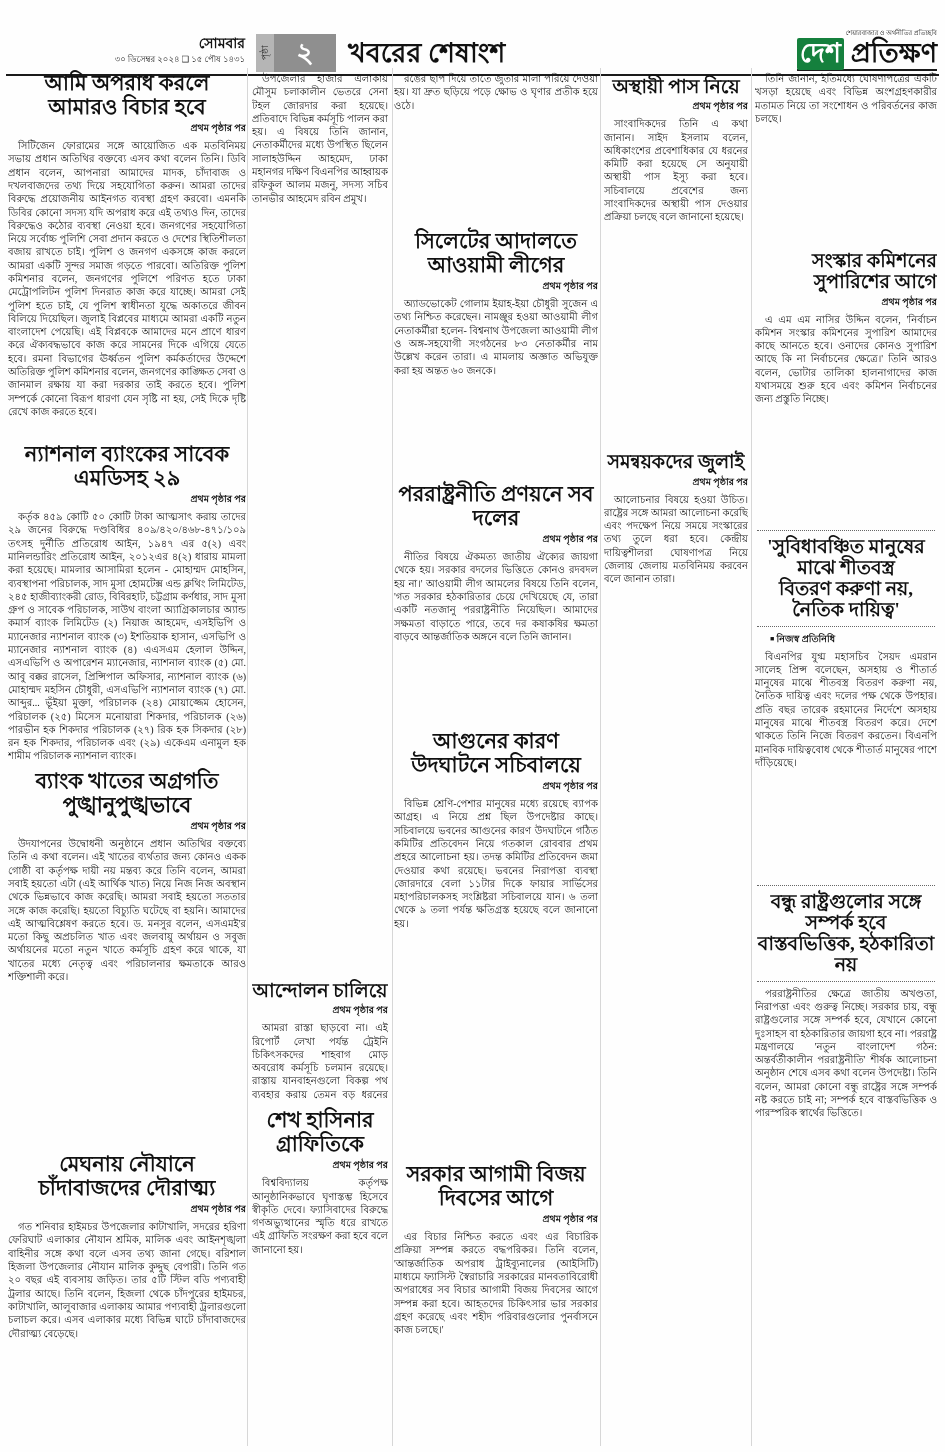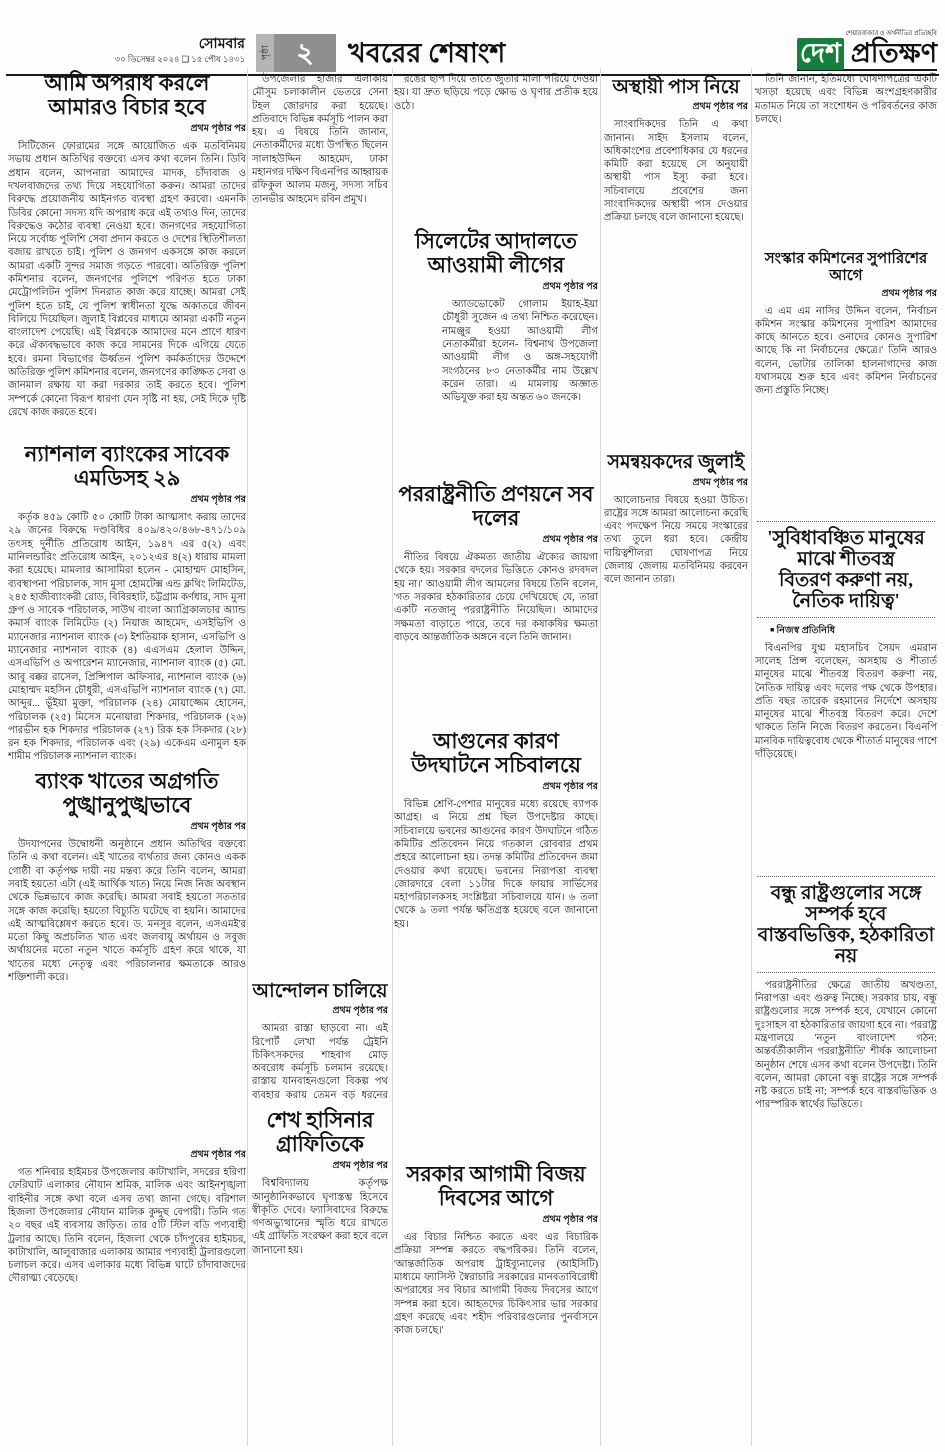--- a/index.html
+++ b/index.html
@@ -93,20 +93,21 @@
       <div class="headline h-wide">ন্যাশনাল ব্যাংকের সাবেক এমডিসহ ২৯</div>
       <div class="continued">প্রথম পৃষ্ঠার পর</div>
       <div class="body" style="height:252px;">কর্তৃক ৪৫৯ কোটি ৫০ কোটি টাকা আত্মসাৎ করায় তাদের ২৯ জনের বিরুদ্ধে দণ্ডবিধির ৪০৯/৪২০/৪৬৮-৪৭১/১০৯ তৎসহ দুর্নীতি প্রতিরোধ আইন, ১৯৪৭ এর ৫(২) এবং মানিলন্ডারিং প্রতিরোধ আইন, ২০১২এর ৪(২) ধারায় মামলা করা হয়েছে। মামলার আসামিরা হলেন - মোহাম্মদ মোহসিন, ব্যবস্থাপনা পরিচালক, সাদ মুসা হোমটেক্স এন্ড ক্লথিং লিমিটেড, ২৪৫ হাজীব্যাংকরী রোড, বিবিরহাট, চট্টগ্রাম কর্ণধার, সাদ মুসা গ্রুপ ও সাবেক পরিচালক, সাউথ বাংলা অ্যাগ্রিকালচার অ্যান্ড কমার্স ব্যাংক লিমিটেড (২) নিয়াজ আহমেদ, এসইভিপি ও ম্যানেজার ন্যাশনাল ব্যাংক (৩) ইশতিয়াক হাসান, এসভিপি ও ম্যানেজার ন্যাশনাল ব্যাংক (৪) এএসএম হেলাল উদ্দিন, এসএভিপি ও অপারেশন ম্যানেজার, ন্যাশনাল ব্যাংক (৫) মো. আবু বক্কর রাসেল, প্রিন্সিপাল অফিসার, ন্যাশনাল ব্যাংক (৬) মোহাম্মদ মহসিন চৌধুরী, এসএভিপি ন্যাশনাল ব্যাংক (৭) মো. আব্দুর... ভূঁইয়া মুক্তা, পরিচালক (২৪) মোয়াজ্জেম হোসেন, পরিচালক (২৫) মিসেস মনোয়ারা শিকদার, পরিচালক (২৬) পারভীন হক শিকদার পরিচালক (২৭) রিক হক সিকদার (২৮) রন হক শিকদার, পরিচালক এবং (২৯) একেএম এনামুল হক শামীম পরিচালক ন্যাশনাল ব্যাংক।</div>
     </div>
     <div>
       <div class="headline h-wide">ব্যাংক খাতের অগ্রগতি পুঙ্খানুপুঙ্খভাবে</div>
       <div class="continued">প্রথম পৃষ্ঠার পর</div>
       <div class="body" style="height:308px;">উদযাপনের উদ্বোধনী অনুষ্ঠানে প্রধান অতিথির বক্তব্যে তিনি এ কথা বলেন। এই খাতের ব্যর্থতার জন্য কোনও একক গোষ্ঠী বা কর্তৃপক্ষ দায়ী নয় মন্তব্য করে তিনি বলেন, আমরা সবাই হয়তো এটা (এই আর্থিক খাত) নিয়ে নিজ নিজ অবস্থান থেকে ভিন্নভাবে কাজ করেছি। আমরা সবাই হয়তো সততার সঙ্গে কাজ করেছি। হয়তো বিচ্যুতি ঘটেছে বা হয়নি। আমাদের এই আত্মবিশ্লেষণ করতে হবে। ড. মনসুর বলেন, এসএমই'র মতো কিছু অপ্রচলিত খাত এবং জলবায়ু অর্থায়ন ও সবুজ অর্থায়নের মতো নতুন খাতে কর্মসূচি গ্রহণ করে থাকে, যা খাতের মধ্যে নেতৃত্ব এবং পরিচালনার ক্ষমতাকে আরও শক্তিশালী করে।</div>
     </div>
     <div>
+      <div class="headline h-wide">মেঘনায় নৌযানে চাঁদাবাজদের দৌরাত্ম্য</div>
       <div class="continued">প্রথম পৃষ্ঠার পর</div>
       <div class="body" style="height:292px;">গত শনিবার হাইমচর উপজেলার কাটাখালি, সদরের হরিণা ফেরিঘাট এলাকার নৌযান শ্রমিক, মালিক এবং আইনশৃঙ্খলা বাহিনীর সঙ্গে কথা বলে এসব তথ্য জানা গেছে। বরিশাল হিজলা উপজেলার নৌযান মালিক কুদ্দুছ বেপারী। তিনি গত ২০ বছর এই ব্যবসায় জড়িত। তার ৫টি স্টিল বডি পণ্যবাহী ট্রলার আছে। তিনি বলেন, হিজলা থেকে চাঁদপুরের হাইমচর, কাটাখালি, আলুবাজার এলাকায় আমার পণ্যবাহী ট্রলারগুলো চলাচল করে। এসব এলাকার মধ্যে বিভিন্ন ঘাটে চাঁদাবাজদের দৌরাত্ম্য বেড়েছে।</div>
     </div>
   </div>
 
   <div class="col col-b">
     <div>
       <div class="body" style="height:900px; margin-top:4px;">উপজেলার হাজার এলাকায় মৌসুম চলাকালীন ভেতরে সেনা টহল জোরদার করা হয়েছে। প্রতিবাদে বিভিন্ন কর্মসূচি পালন করা হয়। এ বিষয়ে তিনি জানান, নেতাকর্মীদের মধ্যে উপস্থিত ছিলেন সালাহউদ্দিন আহমেদ, ঢাকা মহানগর দক্ষিণ বিএনপির আহ্বায়ক রফিকুল আলম মজনু, সদস্য সচিব তানভীর আহমেদ রবিন প্রমুখ।</div>
     </div>
     <div>
@@ -121,21 +122,21 @@
     </div>
   </div>
 
   <div class="col col-c">
     <div>
       <div class="body" style="height:150px; margin-top:4px;">রঙের ছাপ দিয়ে তাতে জুতার মালা পরিয়ে দেওয়া হয়। যা দ্রুত ছড়িয়ে পড়ে ক্ষোভ ও ঘৃণার প্রতীক হয়ে ওঠে।</div>
     </div>
     <div>
       <div class="headline h-wide">সিলেটের আদালতে আওয়ামী লীগের</div>
       <div class="continued">প্রথম পৃষ্ঠার পর</div>
-      <div class="body" style="height:178px;padding-left:48px;">অ্যাডভোকেট গোলাম ইয়াহ-ইয়া চৌধুরী সুজেন এ তথ্য নিশ্চিত করেছেন। নামঞ্জুর হওয়া আওয়ামী লীগ নেতাকর্মীরা হলেন- বিশ্বনাথ উপজেলা আওয়ামী লীগ ও অঙ্গ-সহযোগী সংগঠনের ৮৩ নেতাকর্মীর নাম উল্লেখ করেন তারা। এ মামলায় অজ্ঞাত অভিযুক্ত করা হয় অন্তত ৬০ জনকে।</div>
+      <div class="body" style="height:178px;">অ্যাডভোকেট গোলাম ইয়াহ-ইয়া চৌধুরী সুজেন এ তথ্য নিশ্চিত করেছেন। নামঞ্জুর হওয়া আওয়ামী লীগ নেতাকর্মীরা হলেন- বিশ্বনাথ উপজেলা আওয়ামী লীগ ও অঙ্গ-সহযোগী সংগঠনের ৮৩ নেতাকর্মীর নাম উল্লেখ করেন তারা। এ মামলায় অজ্ঞাত অভিযুক্ত করা হয় অন্তত ৬০ জনকে।</div>
     </div>
     <div>
       <div class="headline h-wide">পররাষ্ট্রনীতি প্রণয়নে সব দলের</div>
       <div class="continued">প্রথম পৃষ্ঠার পর</div>
       <div class="body" style="height:172px;">নীতির বিষয়ে ঐকমত্য জাতীয় ঐক্যের জায়গা থেকে হয়। সরকার বদলের ভিত্তিতে কোনও রদবদল হয় না।' আওয়ামী লীগ আমলের বিষয়ে তিনি বলেন, 'গত সরকার হঠকারিতার চেয়ে দেখিয়েছে যে, তারা একটি নতজানু পররাষ্ট্রনীতি নিয়েছিল। আমাদের সক্ষমতা বাড়াতে পারে, তবে দর কষাকষির ক্ষমতা বাড়বে আন্তর্জাতিক অঙ্গনে বলে তিনি জানান।</div>
     </div>
     <div>
       <div class="headline h-wide">আগুনের কারণ উদঘাটনে সচিবালয়ে</div>
       <div class="continued">প্রথম পৃষ্ঠার পর</div>
       <div class="body" style="height:358px;">বিভিন্ন শ্রেণি-পেশার মানুষের মধ্যে রয়েছে ব্যাপক আগ্রহ। এ নিয়ে প্রশ্ন ছিল উপদেষ্টার কাছে। সচিবালয়ে ভবনের আগুনের কারণ উদঘাটনে গঠিত কমিটির প্রতিবেদন নিয়ে গতকাল রোববার প্রথম প্রহরে আলোচনা হয়। তদন্ত কমিটির প্রতিবেদন জমা দেওয়ার কথা রয়েছে। ভবনের নিরাপত্তা ব্যবস্থা জোরদারে বেলা ১১টার দিকে ফায়ার সার্ভিসের মহাপরিচালকসহ সংশ্লিষ্টরা সচিবালয়ে যান। ৬ তলা থেকে ৯ তলা পর্যন্ত ক্ষতিগ্রস্ত হয়েছে বলে জানানো হয়।</div>
@@ -158,21 +159,21 @@
       <div class="continued">প্রথম পৃষ্ঠার পর</div>
       <div class="body" style="height:348px;">আলোচনার বিষয়ে হওয়া উচিত। রাষ্ট্রের সঙ্গে আমরা আলোচনা করেছি এবং পদক্ষেপ নিয়ে সময়ে সংস্কারের তথ্য তুলে ধরা হবে। কেন্দ্রীয় দায়িত্বশীলরা ঘোষণাপত্র নিয়ে জেলায় জেলায় মতবিনিময় করবেন বলে জানান তারা।</div>
     </div>
   </div>
 
   <div class="col col-e">
     <div>
       <div class="body" style="height:170px; margin-top:4px;">তিনি জানান, ইতিমধ্যে ঘোষণাপত্রের একটি খসড়া হয়েছে এবং বিভিন্ন অংশগ্রহণকারীর মতামত নিয়ে তা সংশোধন ও পরিবর্তনের কাজ চলছে।</div>
     </div>
     <div>
-      <div class="headline h-wide" style="font-size:15px;">সংস্কার কমিশনের সুপারিশের আগে</div>
+      <div class="headline h-wide" style="font-size:19px;text-align:right;">সংস্কার কমিশনের সুপারিশের আগে</div>
       <div class="continued">প্রথম পৃষ্ঠার পর</div>
       <div class="body" style="height:212px;">এ এম এম নাসির উদ্দিন বলেন, 'নির্বাচন কমিশন সংস্কার কমিশনের সুপারিশ আমাদের কাছে আনতে হবে। ওনাদের কোনও সুপারিশ আছে কি না নির্বাচনের ক্ষেত্রে।' তিনি আরও বলেন, ভোটার তালিকা হালনাগাদের কাজ যথাসময়ে শুরু হবে এবং কমিশন নির্বাচনের জন্য প্রস্তুতি নিচ্ছে।</div>
     </div>
     <div>
       <div class="dotted"></div>
       <div class="headline h-mid" style="margin-top:2px;">
         <div>'সুবিধাবঞ্চিত মানুষের মাঝে শীতবস্ত্র</div>
         <div>বিতরণ করুণা নয়, নৈতিক দায়িত্ব'</div>
       </div>
       <div class="dotted"></div>

